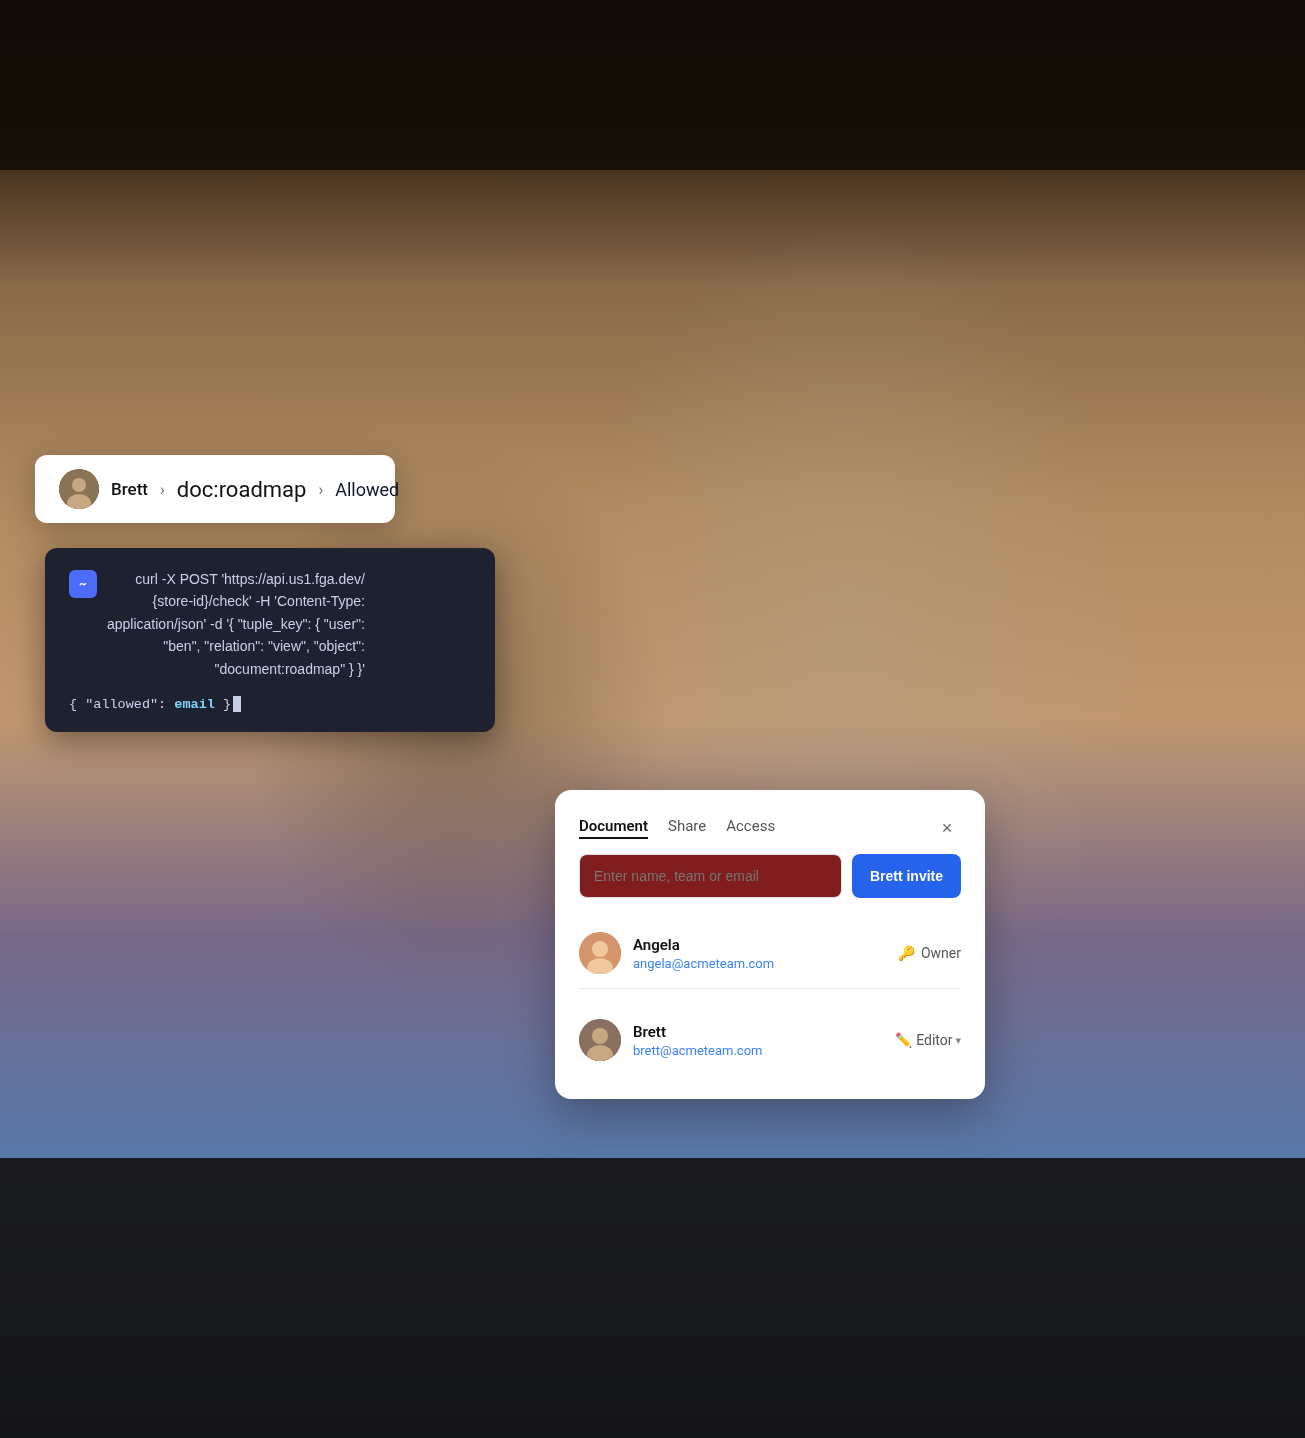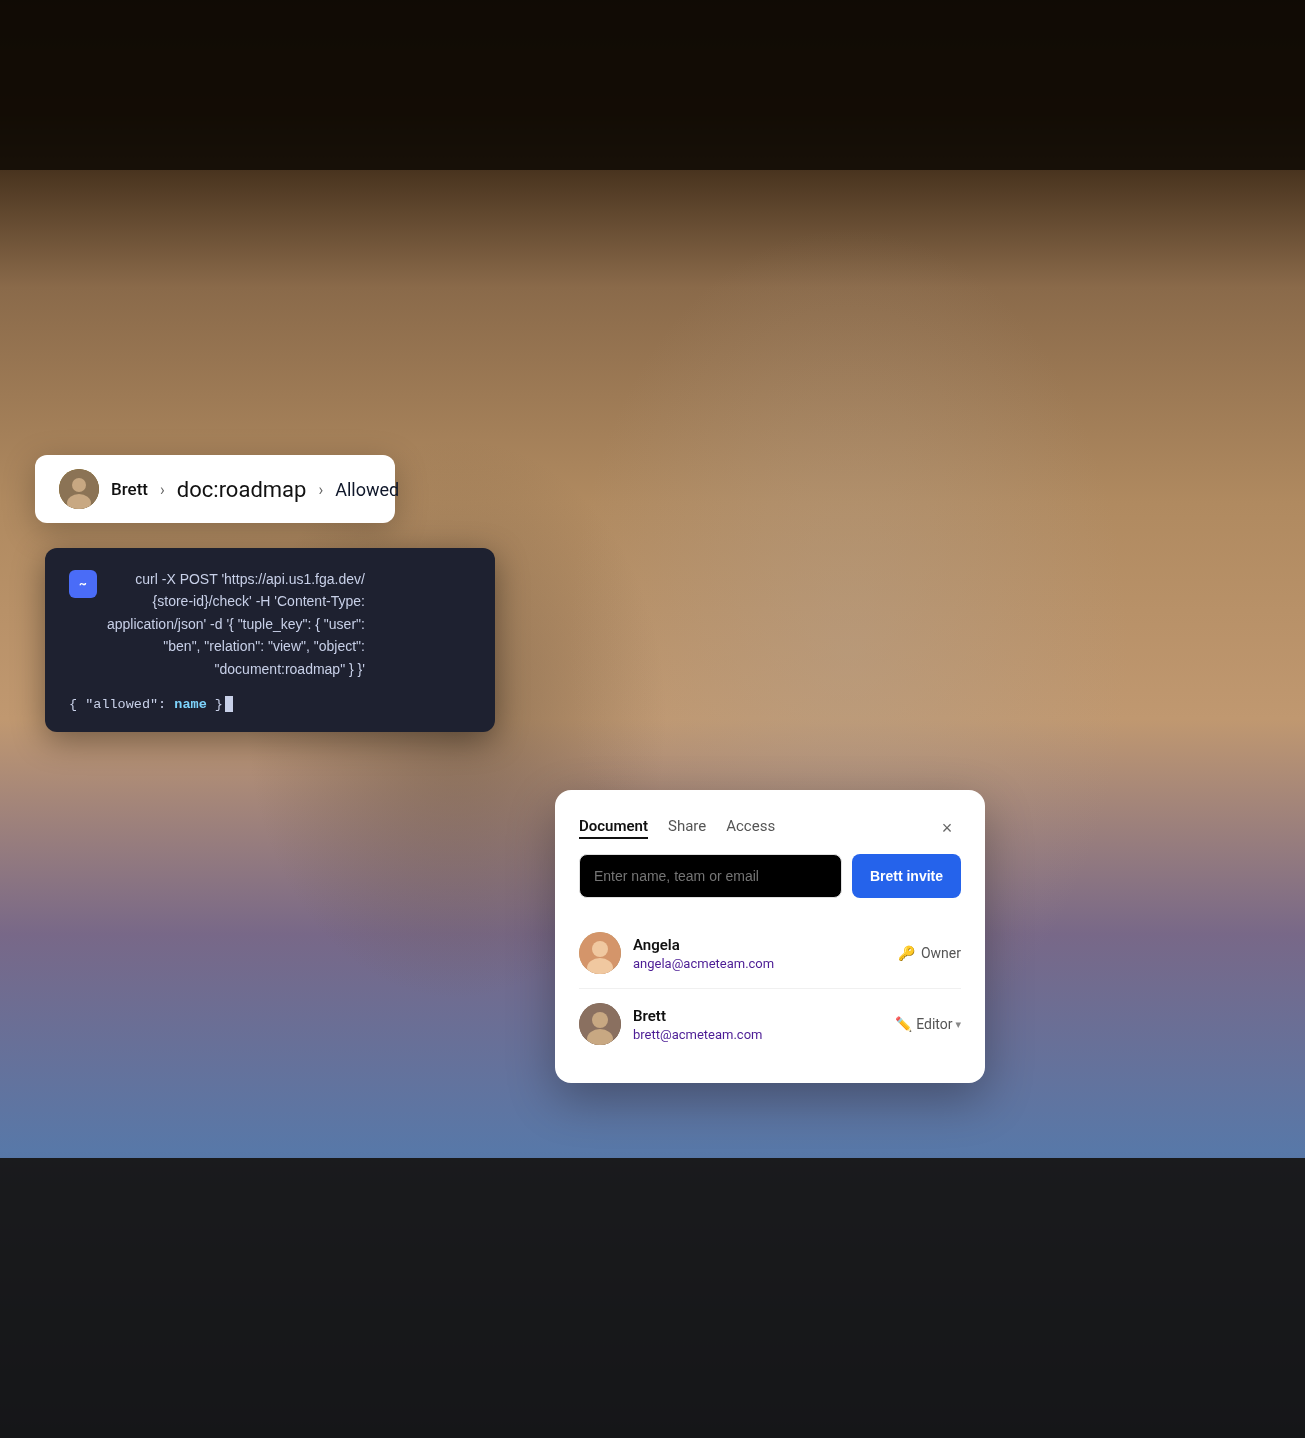--- a/index.html
+++ b/index.html
@@ -210,40 +210,40 @@
 
     .search-input {
       flex: 1;
       height: 44px;
       border: 1.5px solid #e0e0e0;
       border-radius: 8px;
       padding: 0 14px;
       font-size: 14px;
       color: #999;
       outline: none;
-      background: #000000;
+      background: #7f1d1d;
     }
 
     .share-invite-btn {
       height: 44px;
       padding: 0 18px;
       background: #2563eb;
       color: #fff;
       border: none;
       border-radius: 8px;
       font-size: 14px;
       font-weight: 600;
       cursor: pointer;
       white-space: nowrap;
     }
 
     .user-list {
       display: flex;
       flex-direction: column;
-      gap: 0;
+      gap: 16px;
     }
 
     .user-row {
       display: flex;
       align-items: center;
       gap: 12px;
       padding: 14px 0;
       border-bottom: 1px solid #f0f0f0;
     }
 
@@ -276,21 +276,21 @@
     }
 
     .user-name {
       font-size: 15px;
       font-weight: 600;
       color: #111;
     }
 
     .user-email {
       font-size: 13px;
-      color: #4c1d95;
+      color: #3b82f6;
       margin-top: 2px;
     }
 
     .user-role {
       display: flex;
       align-items: center;
       gap: 5px;
       font-size: 14px;
       color: #555;
     }
@@ -341,21 +341,21 @@
     </div>
     <div class="terminal-code">
       curl -X POST 'https://api.us1.fga.dev/<br>
       {store-id}/check' -H 'Content-Type:<br>
       application/json' -d '{ "tuple_key": { "user":<br>
       "ben", "relation": "view", "object":<br>
       "document:roadmap" } }'
     </div>
   </div>
   <div class="terminal-result">
-    { "allowed": <span class="true-val">name</span> }<span class="cursor"></span>
+    { "allowed": <span class="true-val">email</span> }<span class="cursor"></span>
   </div>
 </div>
 
 <div class="share-modal">
   <div class="modal-header">
     <div class="modal-tabs">
       <span class="modal-tab active">Document</span>
       <span class="modal-tab">Share</span>
       <span class="modal-tab">Access</span>
     </div>

